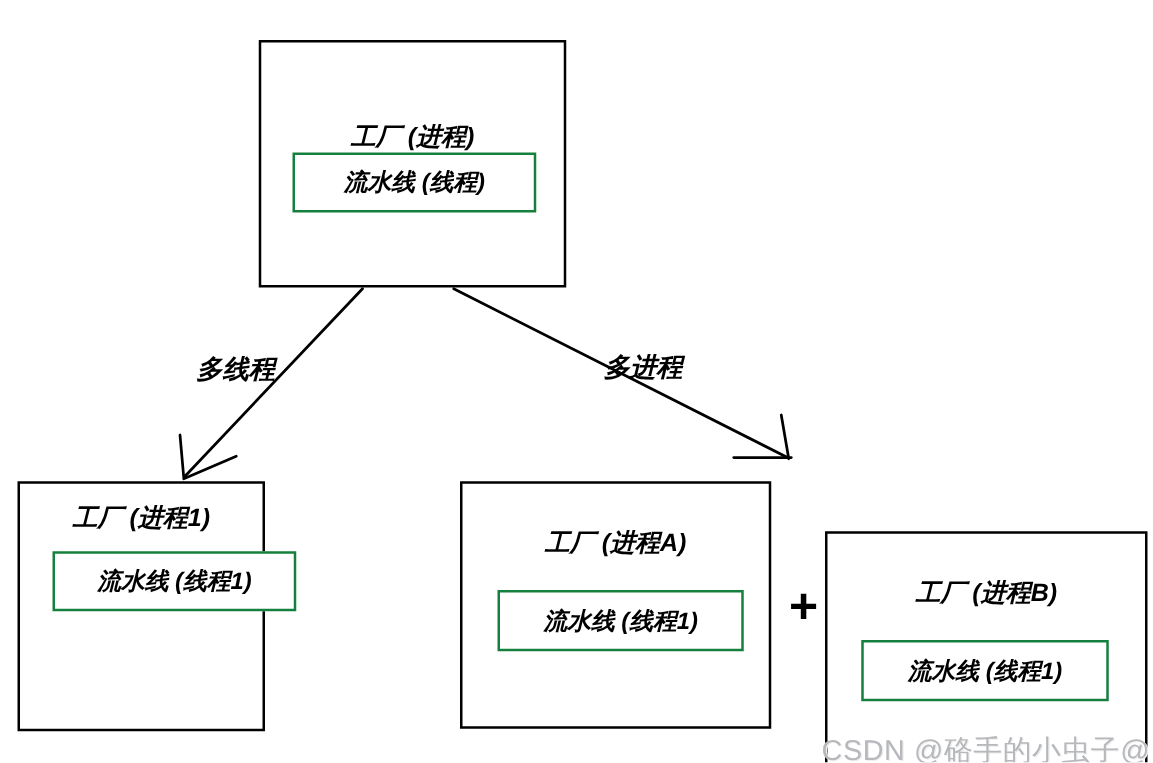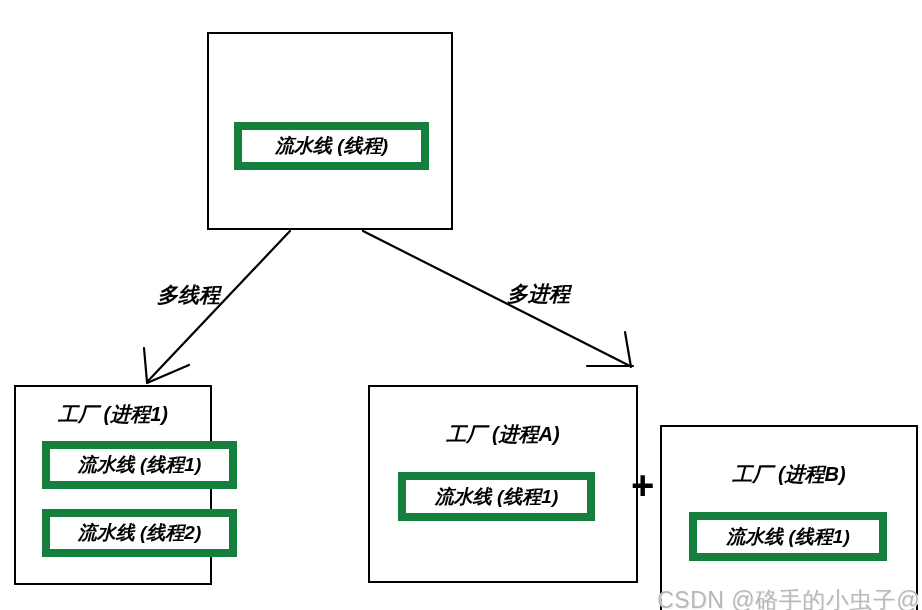--- a/index.html
+++ b/index.html
@@ -21,21 +21,21 @@
     left:0;right:0;
     text-align:center;
     font-weight:bold;
     font-style:italic;
     font-size:20px;
     color:#000;
     white-space:nowrap;
   }
   .pipeline{
     position:absolute;
-    border:8px solid #15803d;
+    border:2px solid #15803d;
     background:#fff;
     box-sizing:border-box;
     display:flex;
     align-items:center;
     justify-content:center;
     font-weight:bold;
     font-style:italic;
     font-size:19px;
     color:#000;
     white-space:nowrap;
@@ -69,49 +69,49 @@
     white-space:nowrap;
   }
   svg.arrows{position:absolute;left:0;top:0;}
 </style>
 </head>
 <body>
 
 <div class="canvas">
 
   <div class="factory" style="left:207px;top:32px;width:246px;height:198px;">
+    <div class="factory-title" style="top:62px;">工厂 (进程)</div>
     <div class="pipeline" style="left:25px;top:88px;width:195px;height:48px;">流水线 (线程)</div>
   </div>
 
   <svg class="arrows" width="922" height="610" viewBox="0 0 922 610">
 
     <g stroke="#000" stroke-width="2.2" fill="none" stroke-linecap="round">
       <line x1="290" y1="231" x2="148" y2="381"></line>
       <line x1="144" y1="348" x2="147" y2="382"></line>
       <line x1="189" y1="365" x2="147" y2="383"></line>
     </g>
 
     <g stroke="#000" stroke-width="2.2" fill="none" stroke-linecap="round">
       <line x1="363" y1="231" x2="630" y2="366"></line>
       <line x1="625" y1="332" x2="631" y2="367"></line>
       <line x1="587" y1="366" x2="633" y2="366"></line>
     </g>
   </svg>
 
   <div class="arrow-label" style="left:157px;top:281px;">多线程</div>
 
-  <div class="arrow-label" style="left:507px;top:280px;font-family:Liberation Serif, serif;">多进程</div>
+  <div class="arrow-label" style="left:483px;top:280px;font-family:Liberation Serif, serif;">多进程</div>
 
   <div class="factory" style="left:14px;top:385px;width:198px;height:200px;">
     <div class="factory-title" style="top:14px;">工厂 (进程1)</div>
     <div class="pipeline" style="left:26px;top:54px;width:195px;height:48px;">流水线 (线程1)</div>
-    <div class="pipeline" style="left:26px;top:122px;width:195px;height:48px;">流水线 (线程2)</div>
   </div>
 
-  <div class="factory" style="left:368px;top:385px;width:270px;height:198px;">
+  <div class="factory" style="left:368px;top:385px;width:249px;height:198px;">
     <div class="factory-title" style="top:34px;">工厂 (进程A)</div>
     <div class="pipeline" style="left:28px;top:85px;width:197px;height:49px;">流水线 (线程1)</div>
   </div>
 
   <div class="plus-sign">+</div>
 
   <div class="factory" style="left:660px;top:385px;width:258px;height:198px;margin-top:40px;">
     <div class="factory-title" style="top:34px;">工厂 (进程B)</div>
     <div class="pipeline" style="left:27px;top:85px;width:198px;height:49px;">流水线 (线程1)</div>
   </div>

